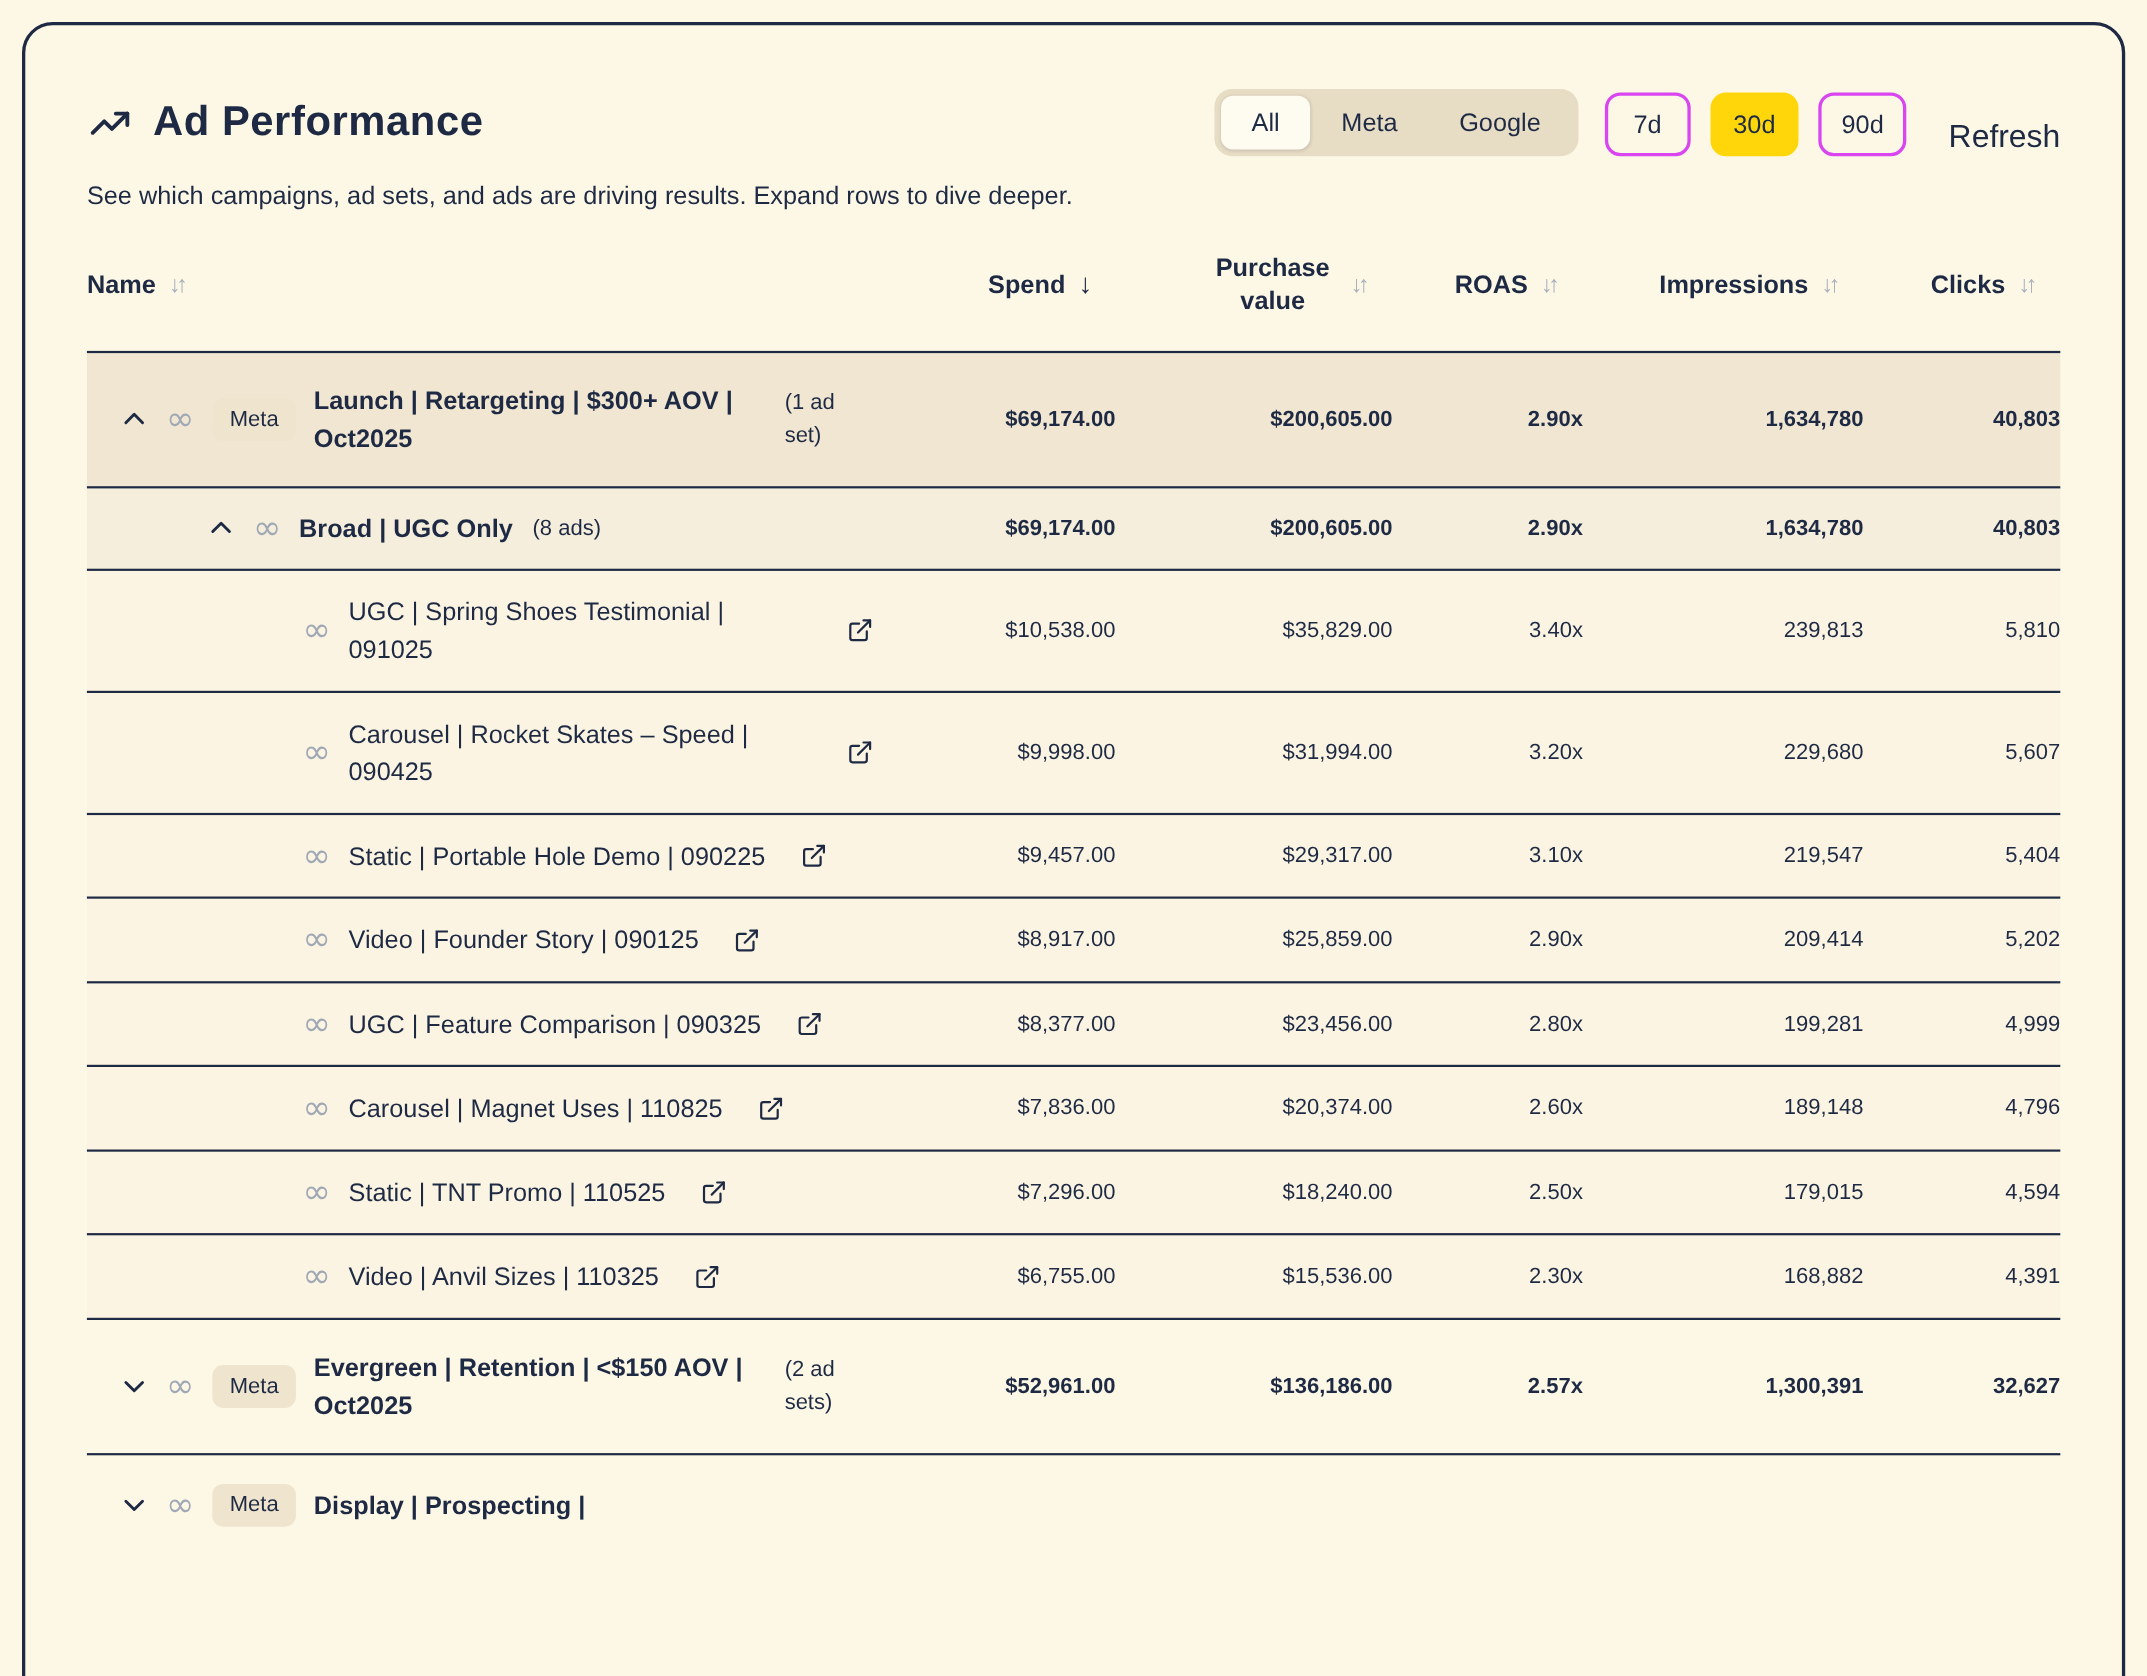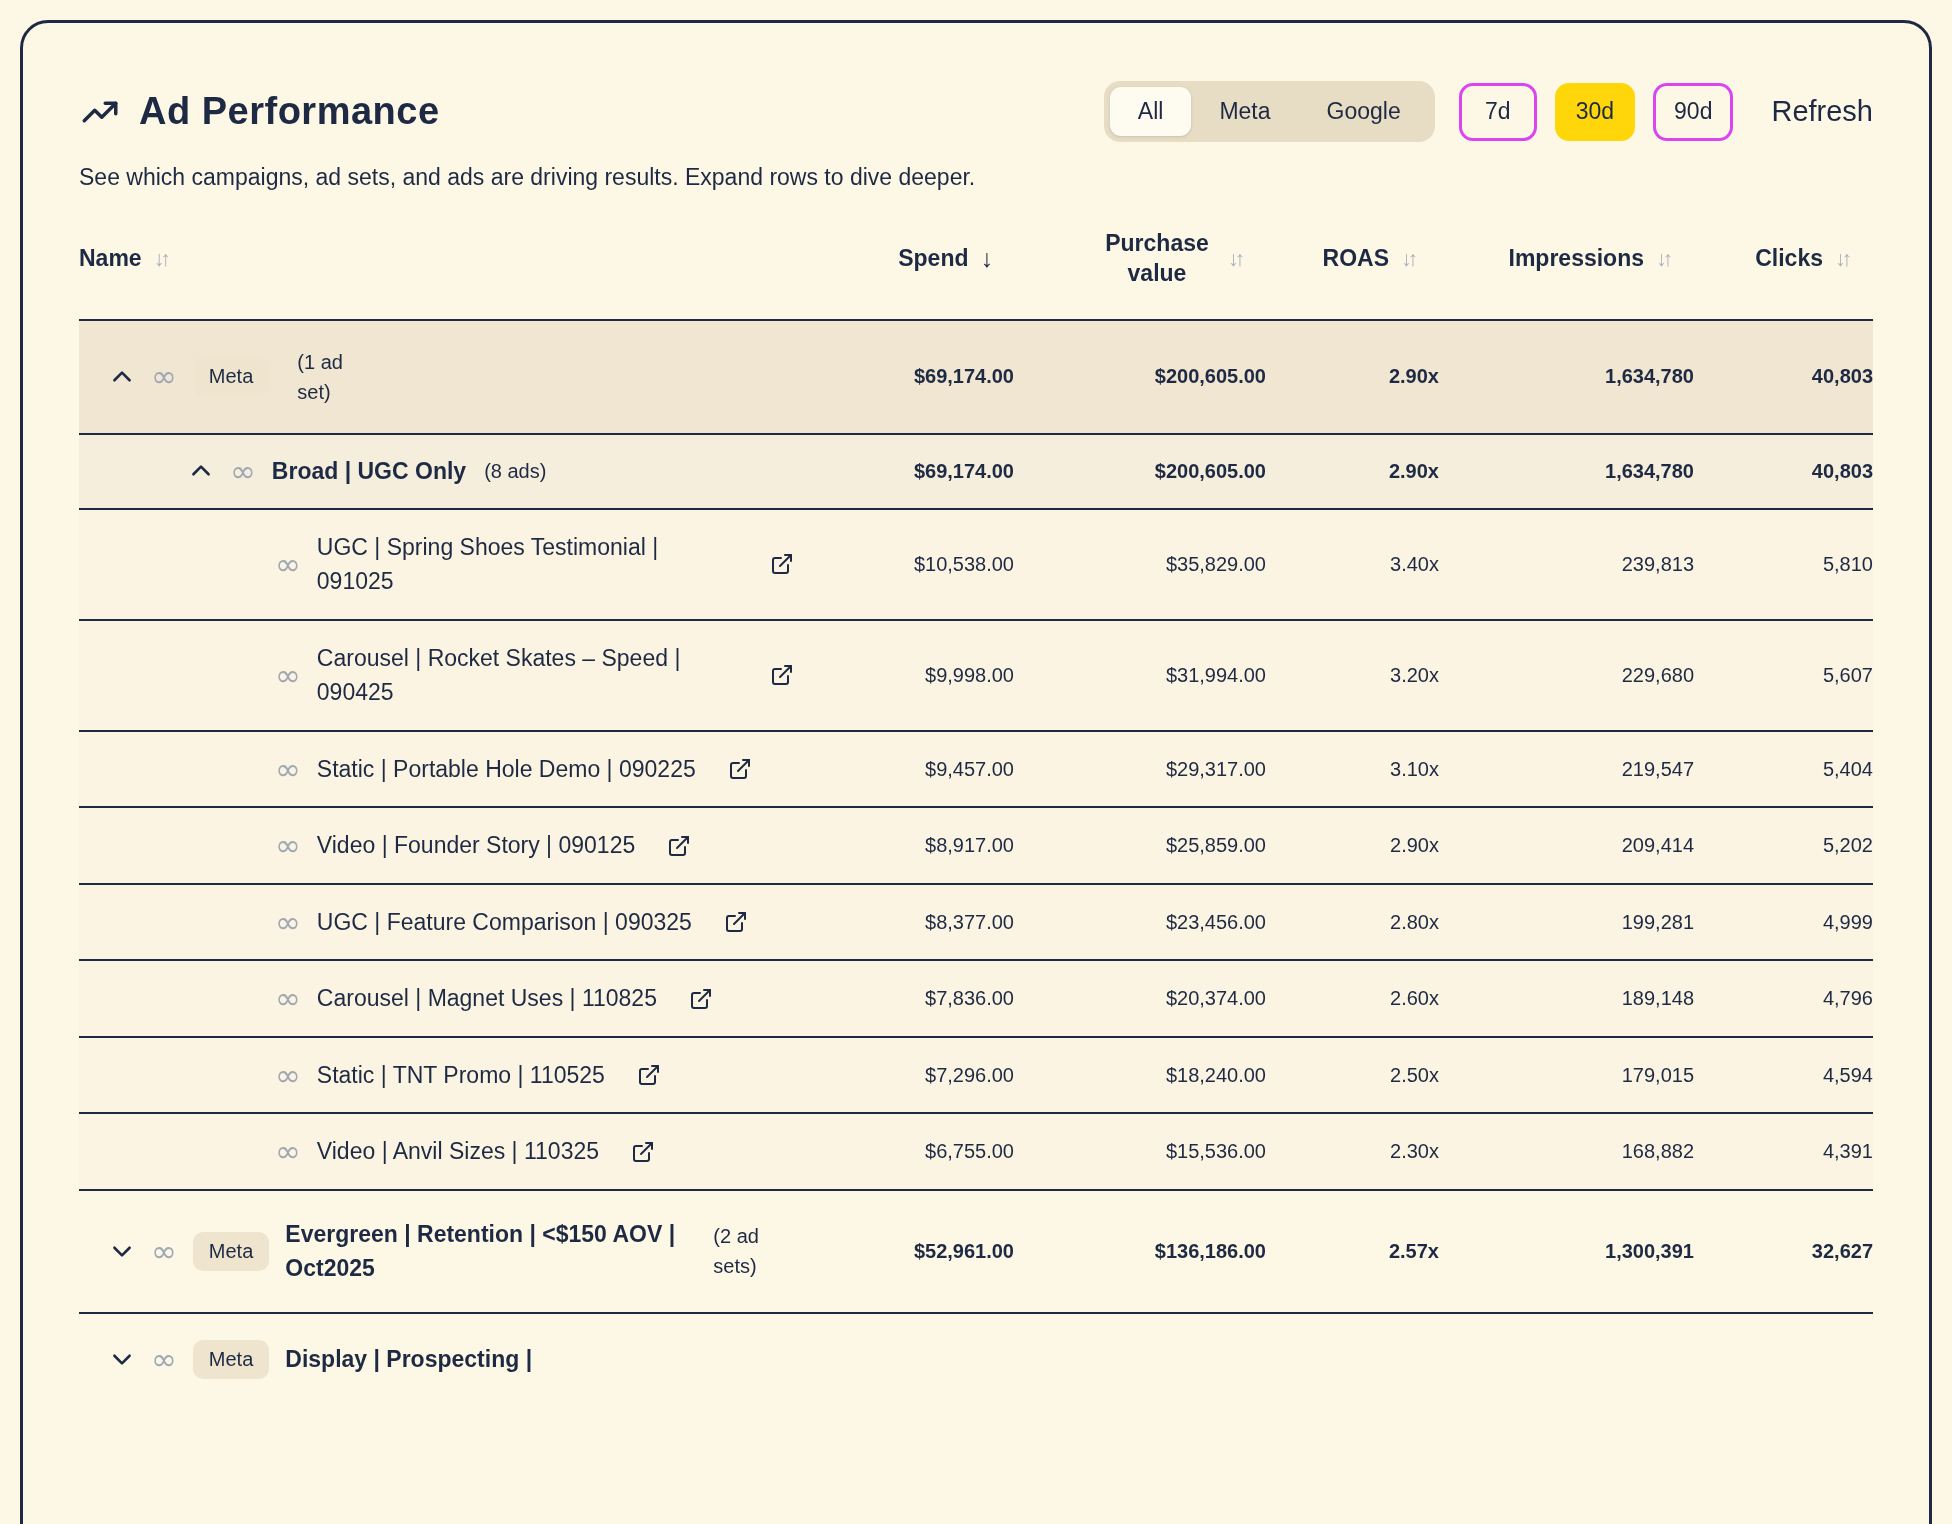--- a/index.html
+++ b/index.html
@@ -10,21 +10,21 @@
   }
   .card{
     position:absolute;left:20px;top:20px;width:1912px;height:1620px;
     border:3px solid #1E2A44;border-radius:28px;box-sizing:border-box;
     padding:58px 56px 0 56px;background:#FDF8E6;
   }
   
   .topbar{display:flex;justify-content:space-between;align-items:center;}
   .title-wrap{display:flex;align-items:center;gap:18px;}
   .title-wrap h1{font-size:38px;font-weight:700;margin:0;letter-spacing:.5px;}
-  .controls{display:flex;align-items:center;gap:24px;}
+  .controls{display:flex;align-items:flex-end;gap:24px;}
   .seg{display:flex;background:#E7DCC4;border-radius:16px;padding:6px;align-items:center;}
   .seg-item{padding:11px 28px;font-size:23px;border-radius:11px;cursor:pointer;white-space:nowrap;}
   .seg-item.selected{background:#FEFBF0;box-shadow:0 1px 3px rgba(30,42,68,.15);}
   .ranges{display:flex;align-items:center;gap:18px;}
   .range-btn{height:58px;min-width:78px;box-sizing:border-box;padding:0 18px;border-radius:14px;
     border:3px solid #d946ef;display:flex;align-items:center;justify-content:center;
     font-size:23px;background:transparent;cursor:pointer;}
   .range-btn.selected{background:#FFD60A;border-color:#FFD60A;}
   .refresh{font-size:29px;margin-left:14px;cursor:pointer;white-space:nowrap;}
   .subtitle{font-size:23px;margin-top:22px;}
@@ -117,20 +117,21 @@
   <div id="tbody">
       <div class="grid row campaign">
         <div class="cell name-cell">
           <span class="chev">
             <svg width="26" height="26" viewBox="0 0 24 24" fill="none" stroke="#1E2A44" stroke-width="2.4" stroke-linecap="round" stroke-linejoin="round">
               <polyline points="5 15 12 8 19 15"></polyline>
             </svg>
           </span>
           <span class="inf">∞</span>
           <span class="badge">Meta</span>
+          <span class="cname">Launch | Retargeting | $300+ AOV | Oct2025</span>
           <span class="count">(1 ad set)</span>
         </div>
         <div class="cell num">$69,174.00</div>
         <div class="cell num">$200,605.00</div>
         <div class="cell num">2.90x</div>
         <div class="cell num">1,634,780</div>
         <div class="cell num">40,803</div>
       </div>
       <div class="grid row adset">
         <div class="cell name-cell">

